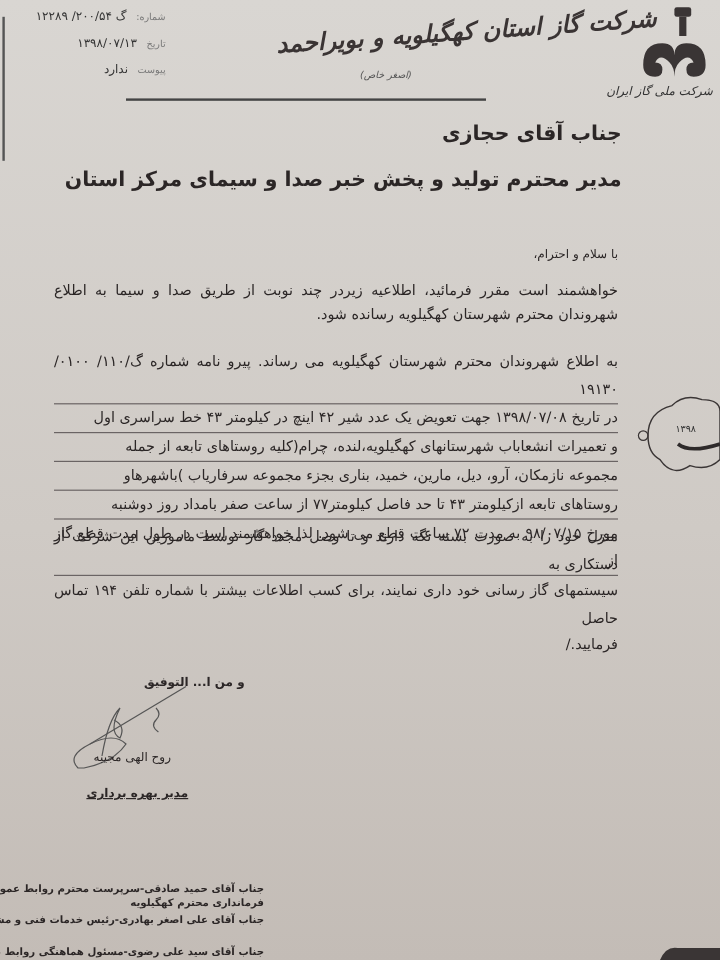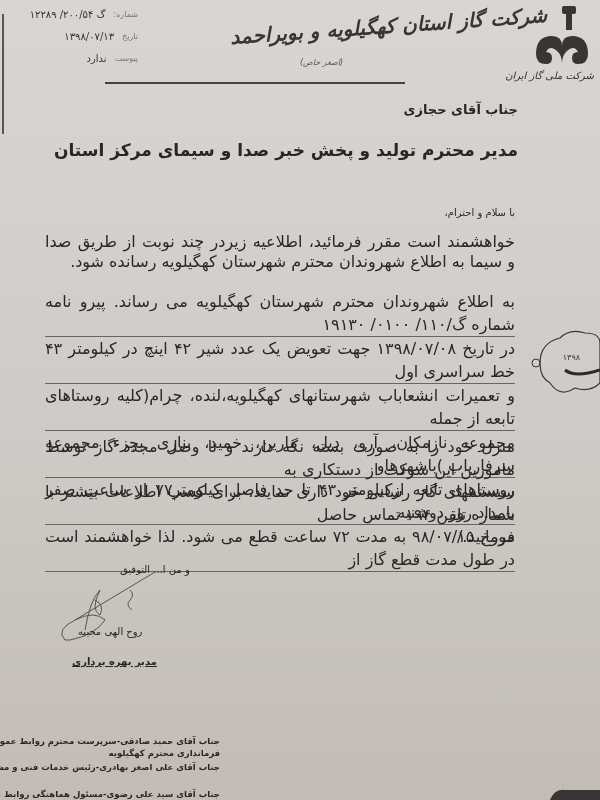--- a/index.html
+++ b/index.html
@@ -12,30 +12,30 @@
   .meta { position:absolute; left:18px; top:4px; width:120px; font-size:10px; line-height:22px; direction:rtl; }
   .meta .row { display:flex; justify-content:flex-start; gap:8px; }
   .meta .lbl { color:#777; font-size:8px; }
   .meta .val { font-weight:normal; font-size:10px; color:#333; }
   .left-bar { position:absolute; left:2px; top:14px; width:2px; height:120px; background:#555; }
   .hdr-title { position:absolute; left:230px; top:14px; font-family:"DejaVu Serif", serif; font-size:20px; font-style:italic; font-weight:bold; color:#3a3434; transform:rotate(-4deg); }
   .hdr-sub { position:absolute; left:300px; top:58px; font-size:8px; color:#555; font-style:italic; }
   .hdr-line { position:absolute; left:105px; top:82px; width:300px; height:2px; background:#444; }
   .logo { position:absolute; right:4px; top:4px; width:80px; height:80px; }
   .logo-text { position:absolute; right:6px; top:70px; font-size:10px; font-family:"DejaVu Serif", serif; font-style:italic; color:#333; }
-  .recipient { position:absolute; right:82px; top:102px; font-weight:bold; font-size:13px; }
+  .recipient { position:absolute; right:82px; top:102px; font-weight:bold; font-size:17px; }
   .recipient2 { position:absolute; right:82px; top:140px; font-weight:bold; font-size:17px; }
   .subject { position:absolute; right:82px; top:176px; font-size:11px; font-weight:bold; font-style:italic; border-bottom:1px solid #555; padding-bottom:2px; }
   .greet { position:absolute; right:85px; top:207px; font-size:10px; }
-  .para { position:absolute; right:85px; width:470px; font-size:16px; line-height:20px; text-align:justify; }
+  .para { position:absolute; right:85px; width:470px; font-size:12px; line-height:20px; text-align:justify; }
   .p1 { top:232px; }
   .p2 { top:290px; line-height:23px; }
   .p2 .ul { border-bottom:1px solid #6a6464; display:block; }
   .p3 { top:436px; line-height:22.5px; }
-  .closing { position:absolute; left:120px; top:564px; font-size:10px; font-weight:normal;text-align:right; }
+  .closing { position:absolute; left:120px; top:564px; font-size:10px; font-weight:bold;text-align:right; }
   .signame { position:absolute; left:78px; top:626px; font-size:10px; font-weight:normal; }
   .sigtitle { position:absolute; left:72px; top:656px; font-size:10px; font-weight:bold;text-decoration:underline; }
   .signature { position:absolute; left:55px; top:560px; width:120px; height:90px; }
   .cc { position:absolute; right:380px; font-size:8.5px; font-weight:bold; white-space:nowrap; text-align:right; }
   .stamp { position:absolute; right:0; top:318px; width:80px; height:90px; }
   .bottom-mark { position:absolute; right:0; top:782px; width:60px; height:18px; }
 </style>
 </head>
 <body>
 

